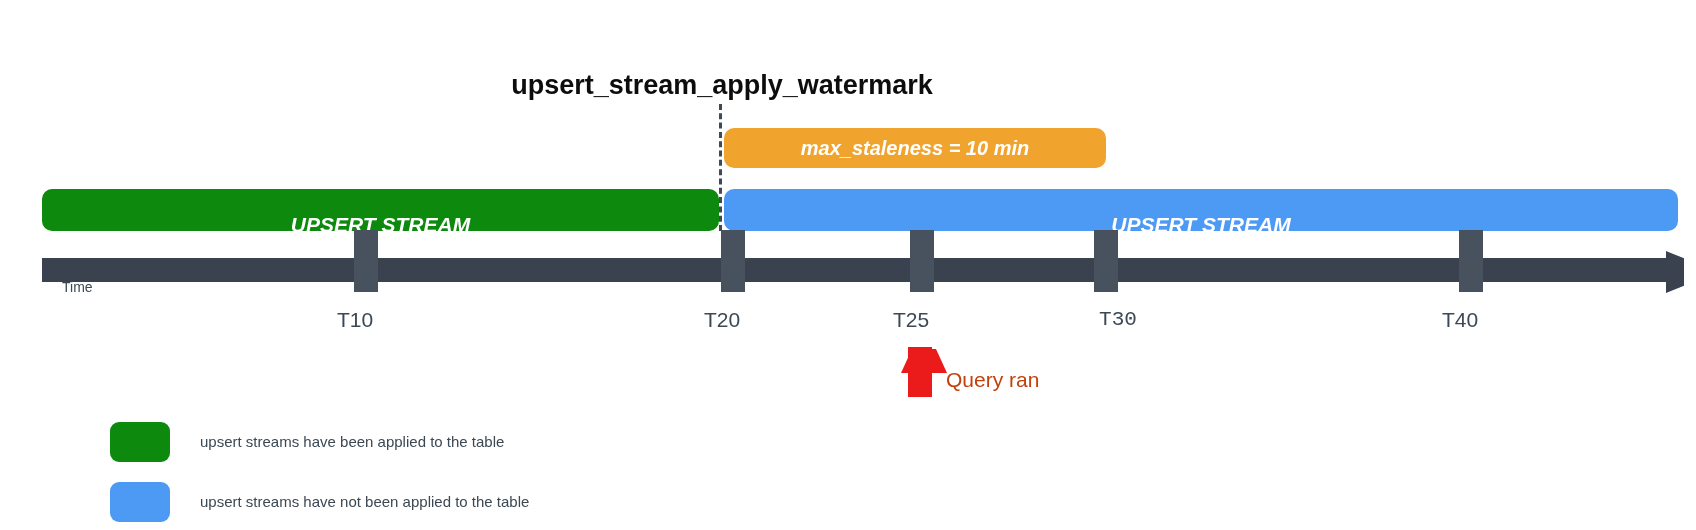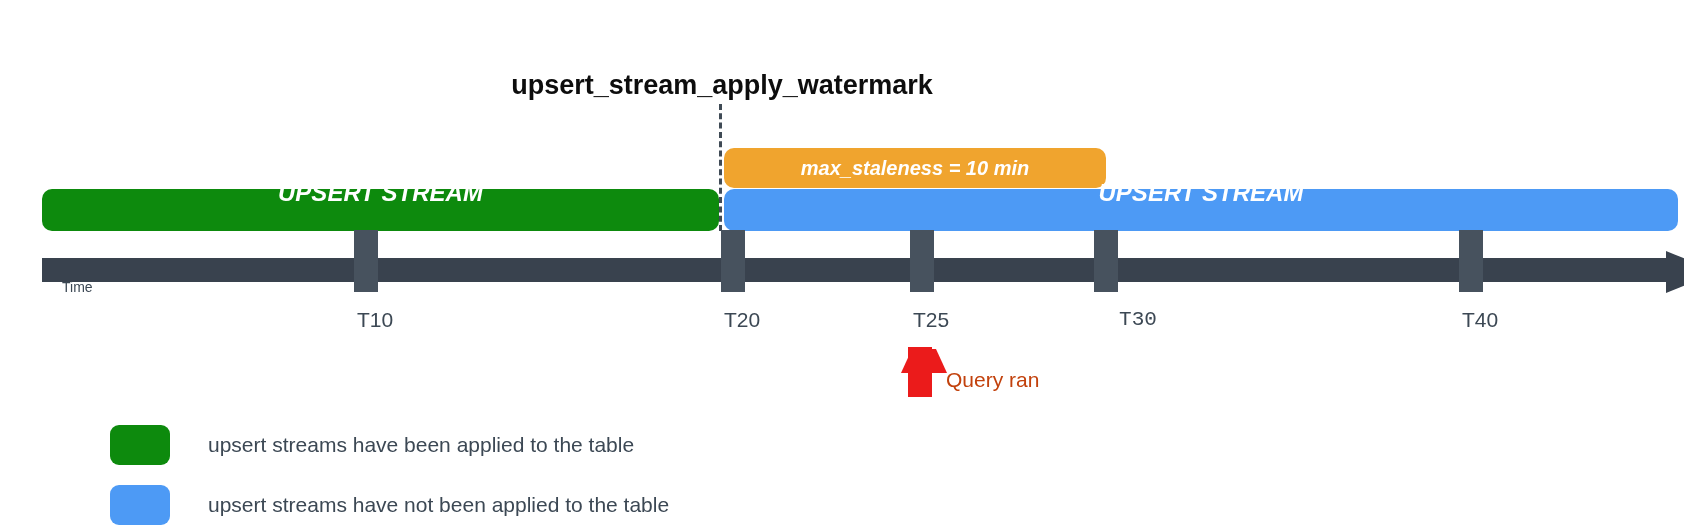--- a/index.html
+++ b/index.html
@@ -35,35 +35,35 @@
     border-left: 3px dashed #3f4a55;
   }
 
   
   .bar {
     position: absolute;
     height: 42px;
     top: 165px;
     border-radius: 10px;
     display: flex;
-    align-items: flex-end;
+    align-items: flex-start;
     justify-content: center;
     color: #ffffff;
-    font-size: 24px;
+    font-size: 21px;
     font-weight: bold;
     font-style: italic;
     white-space: nowrap;
   }
   .bar-green { left: 18px; width: 677px; background: #0d8a0d; }
   .bar-blue  { left: 700px; width: 954px; background: #4d9af5; }
 
   .staleness-box {
     position: absolute;
     left: 700px;
-    top: 124px;
+    top: 104px;
     width: 382px;
     height: 40px;
     background: #f0a42e;
     border-radius: 10px;
     display: flex;
     align-items: center;
     justify-content: center;
     color: #ffffff;
     font-size: 20px;
     font-weight: bold;
@@ -99,21 +99,20 @@
   }
 
   .tick { position: absolute; top: 206px; width: 3px; height: 62px; background: #47525e; }
   .tick-label {
     position: absolute;
     top: 272px;
     transform: translateX(-50%);
     font-size: 21px;
     color: #3c4854;
     white-space: nowrap;
-    margin-left: 20px;
   }
 
   
   .query-arrow-head {
     position: absolute;
     left: 877px;
     top: 301px;
     width: 0;
     height: 0;
     border-bottom: 24px solid #eb1b1b;
@@ -148,22 +147,22 @@
   .legend-row-2 { top: 445px; }
   .legend-swatch {
     width: 60px;
     height: 40px;
     border-radius: 9px;
     flex: 0 0 auto;
   }
   .swatch-green { background: #0d8a0d; }
   .swatch-blue  { background: #4d9af5; }
   .legend-label {
-    margin-left: 26px;
-    font-size: 21px;
+    margin-left: 18px;
+    font-size: 15px;
     color: #3c4854;
     white-space: nowrap;
   }
 </style>
 </head>
 <body>
 
 <div class="canvas">
 
   <div class="title">upsert_stream_apply_watermark</div>

